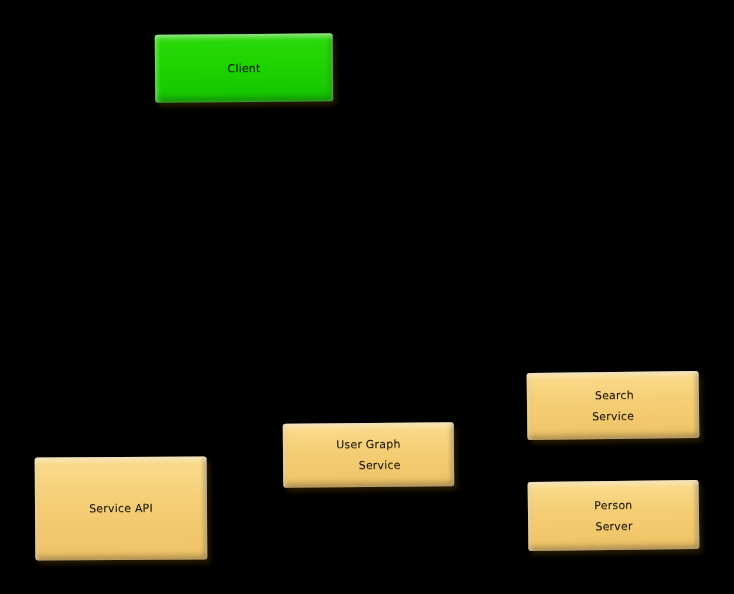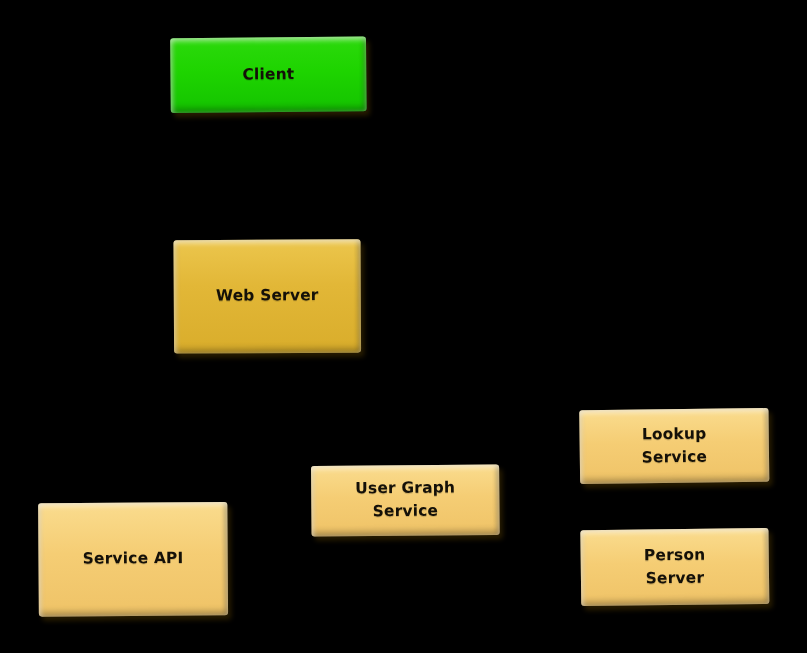--- a/index.html
+++ b/index.html
@@ -23,27 +23,28 @@
     text-align: center;
     border-radius: 3px;
     box-shadow:
       inset 0 3px 5px rgba(255,255,255,0.50),
       inset 3px 0 4px rgba(255,255,255,0.25),
       inset 0 -4px 6px rgba(0,0,0,0.28),
       inset -3px 0 4px rgba(0,0,0,0.18),
       3px 4px 5px rgba(70,50,0,0.55);
   }
   .node .label {
-    font-weight: bold;
-    font-size: 14px;
+    font-weight: normal;
+    font-size: 11px;
     line-height: 21px;
     color: #141008;
     white-space: pre-line;
     letter-spacing: 0.2px;
     text-shadow: 0 1px 0 rgba(0,0,0,0.15);
+    text-align: right;
   }
   
   .fill-green {
     background: linear-gradient(180deg, #2cd90c 0%, #1ed400 45%, #14c300 100%);
   }
   .fill-gold {
     background: linear-gradient(180deg, #ecc64d 0%, #e2b737 40%, #d9ad2b 100%);
   }
   .fill-tan {
     background: linear-gradient(180deg, #fadc8e 0%, #f5cd74 45%, #efc367 100%);
@@ -58,35 +59,32 @@
 </style>
 </head>
 <body>
 
 <div class="stage">
 
   <div class="node fill-green node-client">
     <span class="label">Client</span>
   </div>
 
-  <div class="node fill-gold node-web-server">
-    <span class="label">Web Server</span>
-  </div>
 
   <div class="node fill-tan node-search-api">
     <span class="label">Service API</span>
   </div>
 
   <div class="node fill-tan node-user-graph">
     <span class="label">User Graph
 Service</span>
   </div>
 
   <div class="node fill-tan node-lookup">
-    <span class="label">Lookup
+    <span class="label">Search
 Service</span>
   </div>
 
   <div class="node fill-tan node-person">
     <span class="label">Person
 Server</span>
   </div>
 
 </div>
 

